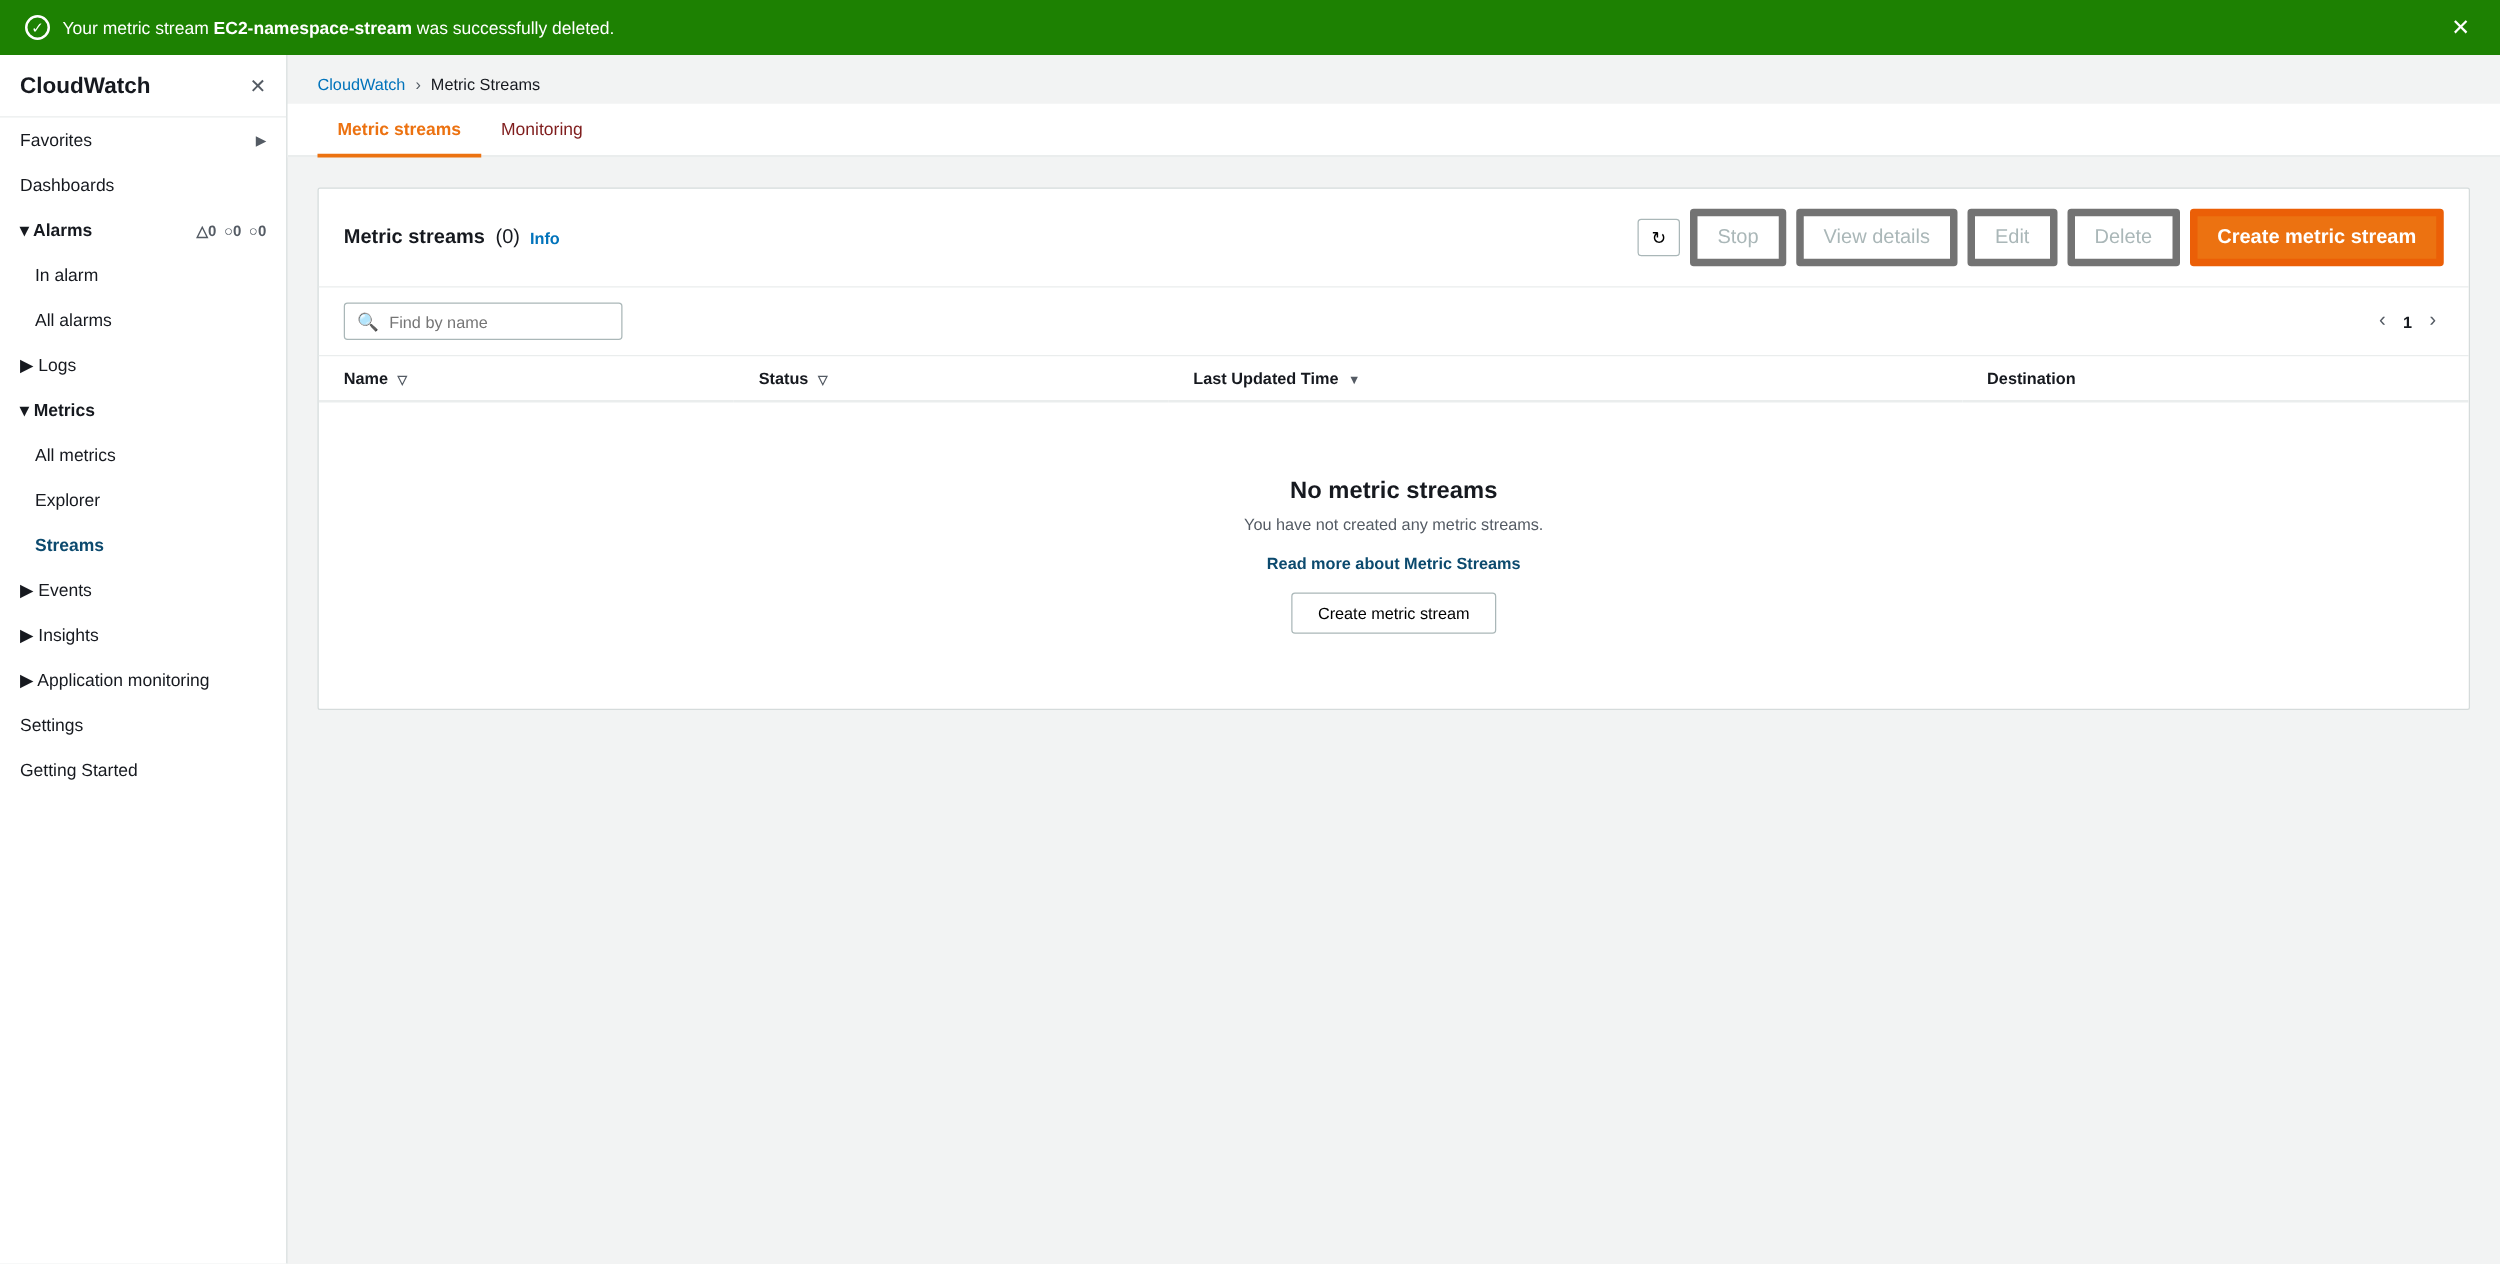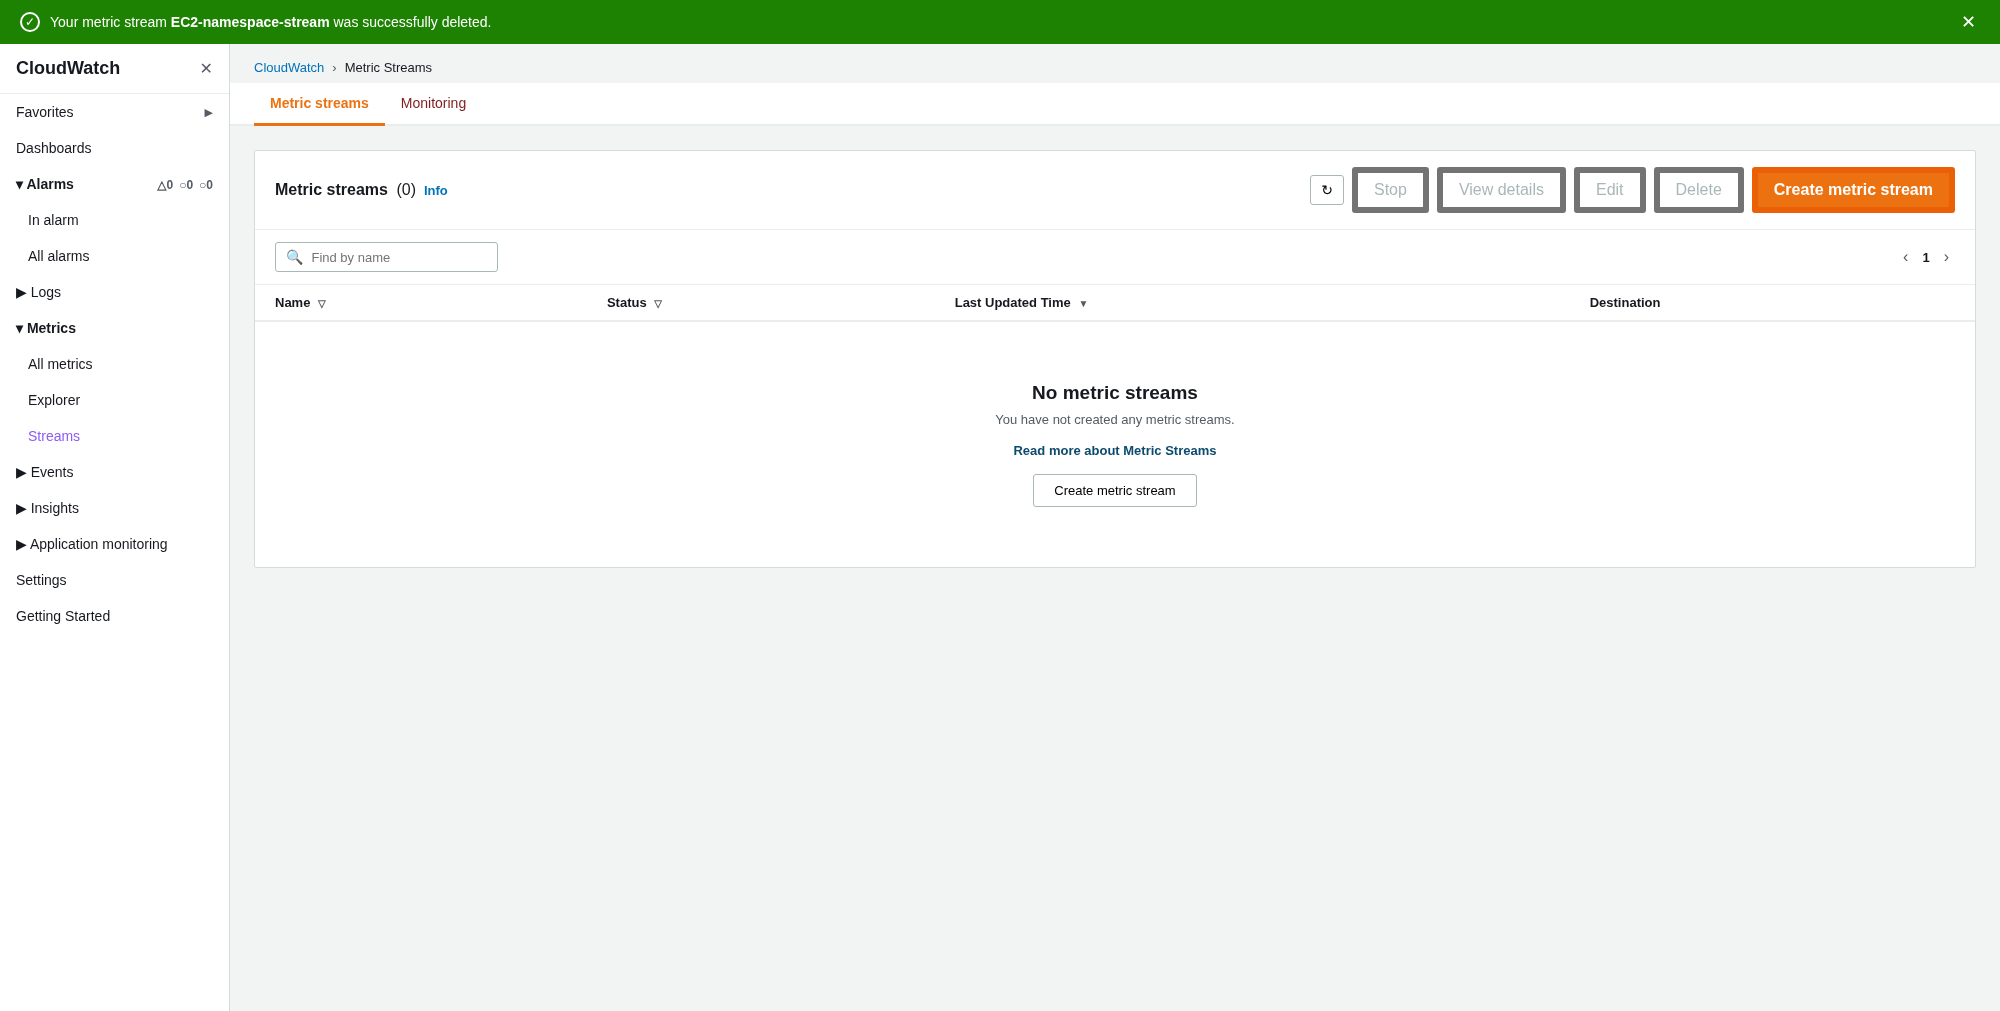--- a/index.html
+++ b/index.html
@@ -81,21 +81,21 @@
     }
     .nav-item {
       display: flex;
       align-items: center;
       justify-content: space-between;
       padding: 10px 16px;
       cursor: pointer;
       color: #16191f;
       font-size: 14px;
     }
-    .nav-item.active { color: #8b5cf6; font-weight: 400; }
+    .nav-item.active { color: #0c4a6e; font-weight: 700; }
     .nav-item.section-header { font-weight: 700; align-items: flex-end; }
     .nav-item.sub-item { padding-left: 28px; }
     .nav-arrow { color: #545b64; font-size: 11px; }
     .nav-badges {
       display: flex;
       gap: 6px;
       font-size: 12px;
       color: #545b64;
     }
     .badge-item {

